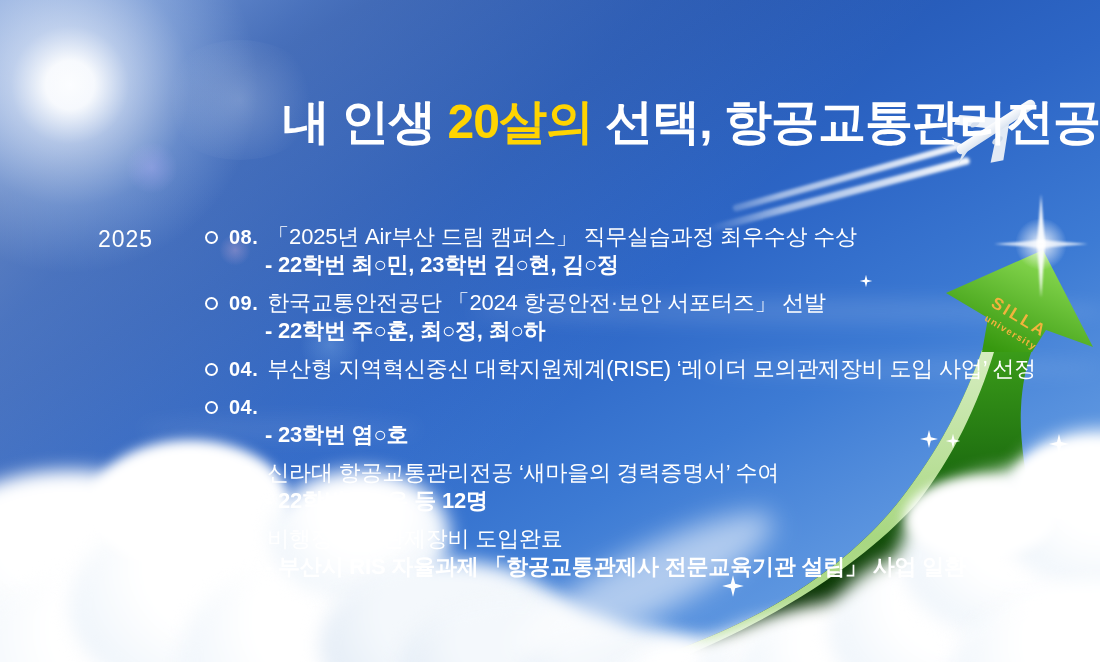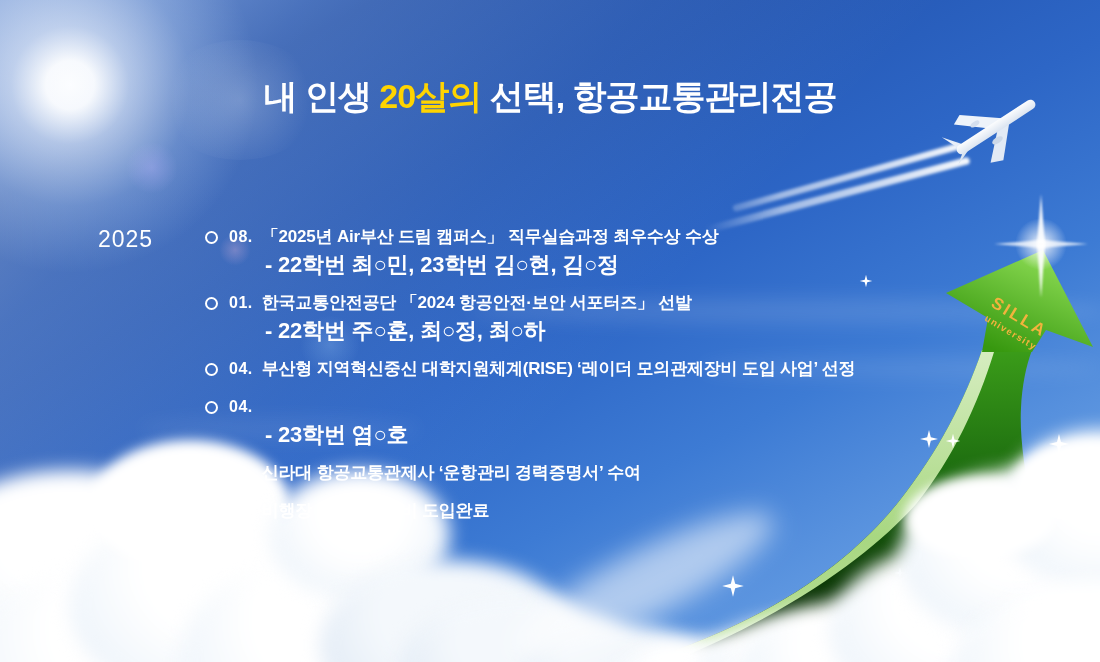--- a/index.html
+++ b/index.html
@@ -27,31 +27,31 @@
   
   .layer{left:0;top:0;width:1100px;height:662px;pointer-events:none;}
   
   .cloud{position:absolute;border-radius:50%;filter:blur(9px);
     background:radial-gradient(ellipse at 50% 30%,#ffffff 38%,#f2f7fc 68%,#dde8f4 100%);}
   .cloud.bright{filter:blur(6px);background:#ffffff;}
   .cloud.shade{background:radial-gradient(ellipse at 50% 30%,#f4f8fc 40%,#e6eef7 70%,#d3e0ef 100%);}
   .fogband{position:absolute;left:498px;top:552px;width:290px;height:66px;border-radius:50%;
     transform:rotate(-27deg);filter:blur(13px);background:rgba(255,255,255,.55);}
   
-  .title{left:0;top:74px;width:100%;text-align:center;font-size:34px;font-weight:800;
+  .title{left:0;top:90px;width:100%;text-align:right;font-size:48px;font-weight:800;
     letter-spacing:-1px;color:#ffffff;white-space:nowrap;}
   .title .hl{color:#ffd400;}
   
   .year{left:98px;top:226px;font-size:23px;font-weight:400;color:#ffffff;letter-spacing:1px;}
   .timeline{left:205px;top:223px;color:#ffffff;}
   .tl-item{margin-bottom:10px;line-height:28px;}
   .tl-line{display:flex;align-items:center;white-space:nowrap;}
   .bullet{width:9px;height:9px;border:2.5px solid #ffffff;border-radius:50%;margin-right:11px;flex:none;}
-  .tl-num{font-weight:700;font-size:16px;margin-right:9px;letter-spacing:.5px;}
-  .tl-text{font-size:17px;font-weight:700;letter-spacing:-.2px;}
+  .tl-num{font-weight:700;font-size:20px;margin-right:9px;letter-spacing:.5px;}
+  .tl-text{font-size:22px;font-weight:400;letter-spacing:-.2px;}
   .tl-sub{padding-left:60px;font-size:22px;font-weight:600;letter-spacing:-.2px;white-space:nowrap;}
 </style>
 </head>
 <body>
 
 <div class="stage">
 
   <div class="abs sun"></div>
   <div class="abs beam"></div>
   <div class="abs flare f1"></div>
@@ -179,21 +179,21 @@
         <span class="bullet"></span>
         <span class="tl-num">08.</span>
         <span class="tl-text">「2025년 Air부산 드림 캠퍼스」 직무실습과정 최우수상 수상</span>
       </div>
       <div class="tl-sub">- 22학번 최○민, 23학번 김○현, 김○정</div>
     </div>
 
     <div class="tl-item">
       <div class="tl-line">
         <span class="bullet"></span>
-        <span class="tl-num">01.</span>
+        <span class="tl-num">09.</span>
         <span class="tl-text">한국교통안전공단 「2024 항공안전·보안 서포터즈」 선발</span>
       </div>
       <div class="tl-sub">- 22학번 주○훈, 최○정, 최○하</div>
     </div>
 
     <div class="tl-item">
       <div class="tl-line">
         <span class="bullet"></span>
         <span class="tl-num">04.</span>
         <span class="tl-text">부산형 지역혁신중신 대학지원체계(RISE) ‘레이더 모의관제장비 도입 사업’ 선정</span>
@@ -205,26 +205,28 @@
         <span class="bullet"></span>
         <span class="tl-num">04.</span>
       </div>
       <div class="tl-sub">- 23학번 염○호</div>
     </div>
 
     <div class="tl-item">
       <div class="tl-line">
         <span class="bullet"></span>
         <span class="tl-num">08.</span>
-        <span class="tl-text">신라대 항공교통관제사 ‘운항관리 경력증명서’ 수여</span>
-      </div>
+        <span class="tl-text">신라대 항공교통관리전공 ‘새마을의 경력증명서’ 수여</span>
+      </div>
+      <div class="tl-sub">- 22학번 류○우 등 12명</div>
     </div>
 
     <div class="tl-item">
       <div class="tl-line">
         <span class="bullet"></span>
         <span class="tl-num">02.</span>
         <span class="tl-text">비행장 모의관제장비 도입완료</span>
       </div>
+      <div class="tl-sub">- 부산시 RIS 자율과제 「항공교통관제사 전문교육기관 설립」 사업 일환</div>
     </div>
 
   </div>
 </div>
 
 </body></html>

